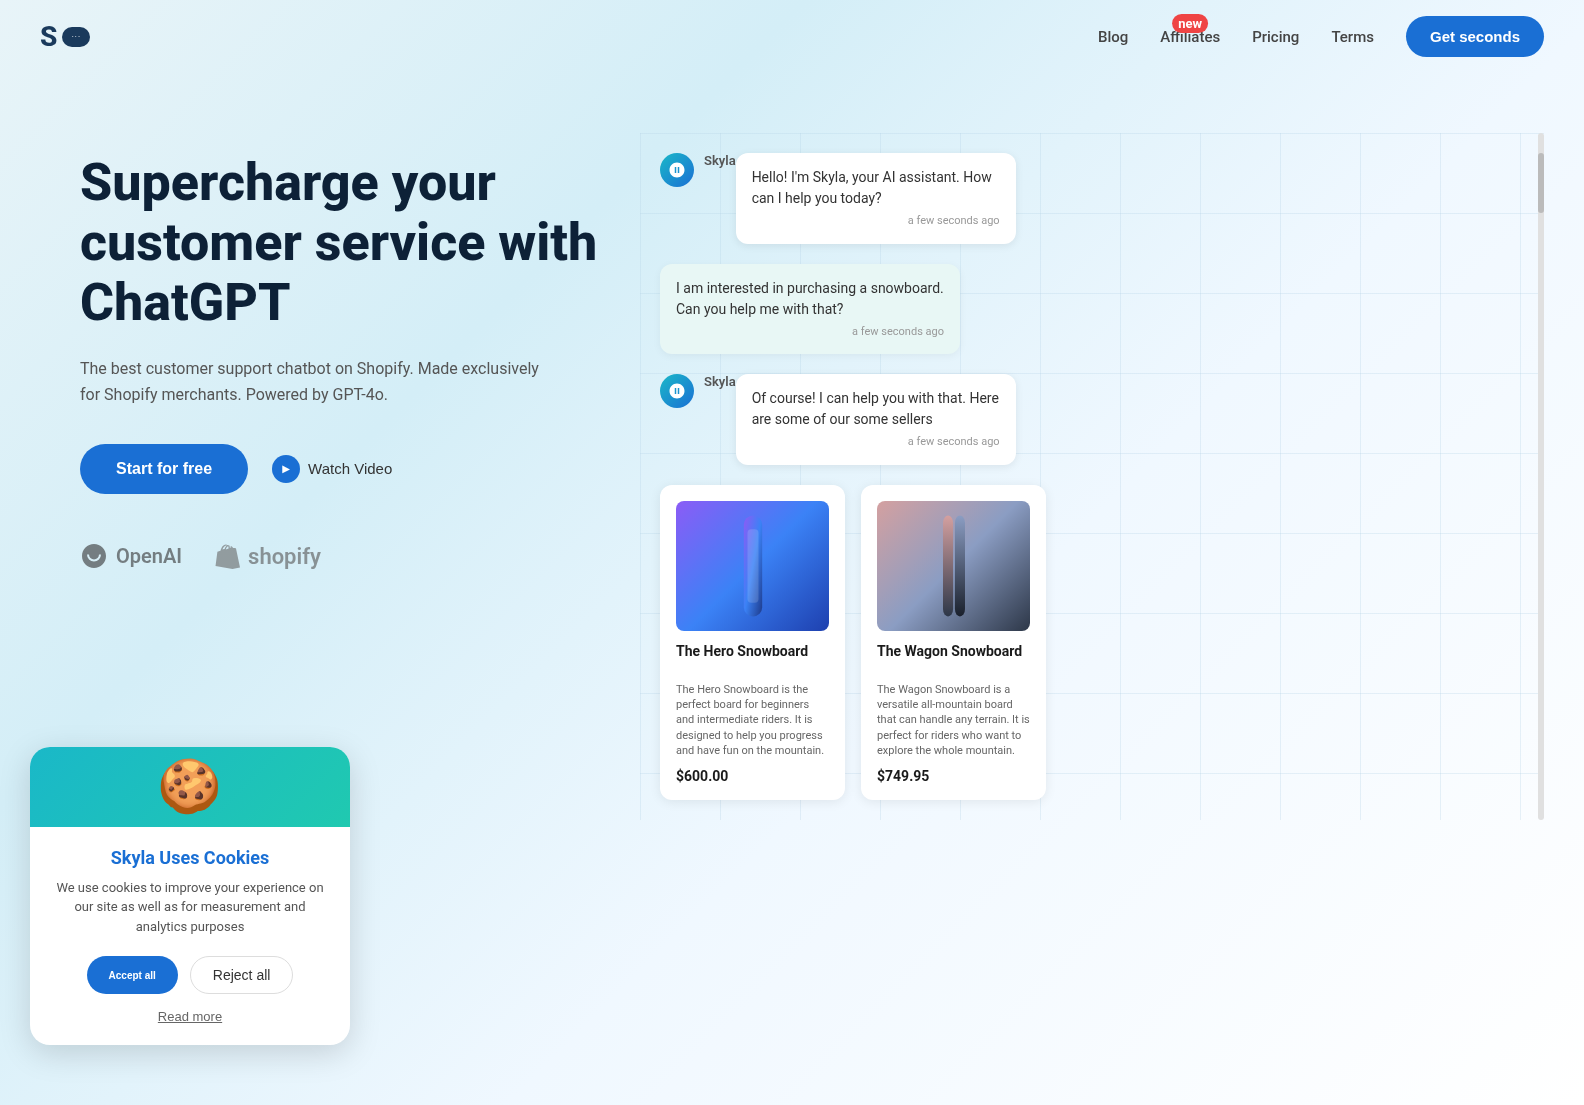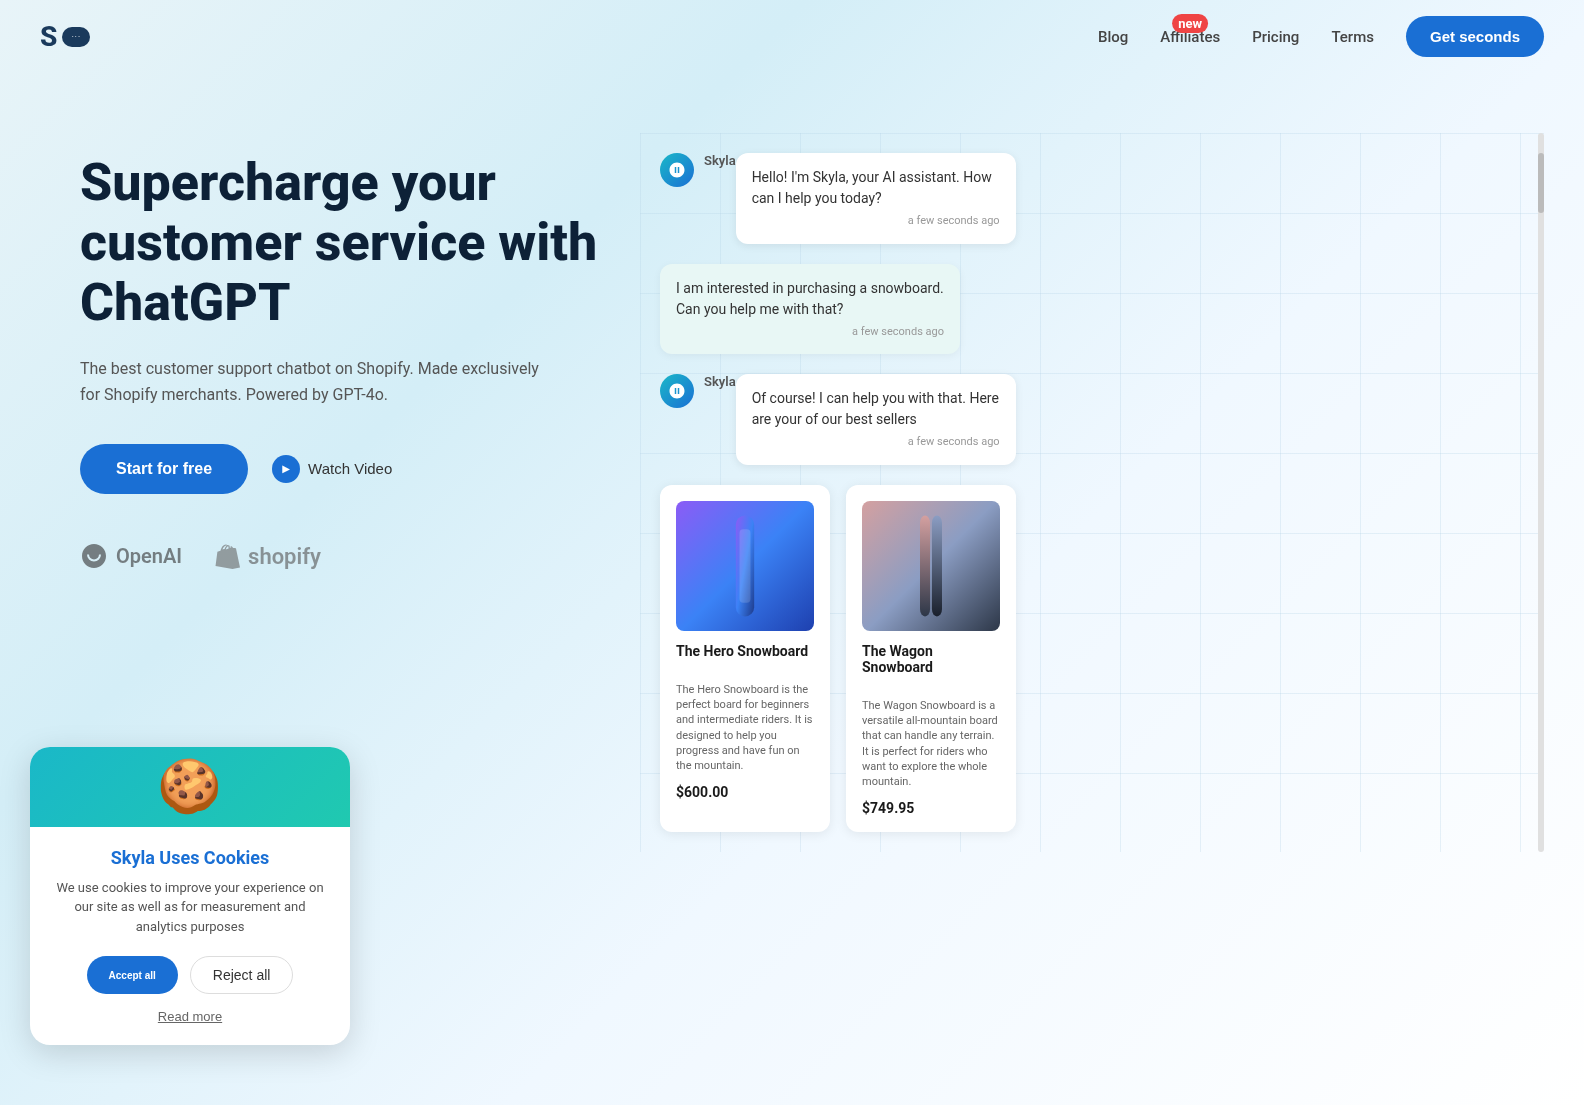--- a/index.html
+++ b/index.html
@@ -275,21 +275,21 @@
     
     .product-cards {
       display: flex;
       gap: 16px;
       margin-top: 16px;
     }
     .product-card {
       background: white;
       border-radius: 12px;
       padding: 16px;
-      width: 170px;
+      width: 185px;
       box-shadow: 0 2px 12px rgba(0,0,0,0.08);
     }
     .product-image {
       width: 100%;
       height: 130px;
       border-radius: 8px;
       margin-bottom: 12px;
       display: flex;
       align-items: center;
       justify-content: center;
@@ -495,21 +495,21 @@
 
       <div class="chat-message">
         <div class="chat-avatar">
           <svg viewBox="0 0 24 24" fill="white">
             <path d="M12 2C6.48 2 2 6.48 2 12s4.48 10 10 10 10-4.48 10-10S17.52 2 12 2zm-1 14H9V8h2v8zm4 0h-2V8h2v8z"></path>
           </svg>
         </div>
         <div class="chat-bubble-wrap">
           <span class="chat-name">Skyla</span>
           <div class="chat-bubble">
-            <span>Of course! I can help you with that. Here are your of our best sellers</span>
+            <span>Of course! I can help you with that. Here are some of our some sellers</span>
             <div class="chat-time">a few seconds ago</div>
           </div>
         </div>
       </div>
 
       <div class="product-cards">
 
         <div class="product-card">
           <div class="product-image product-image-hero">
             <svg class="snowboard-svg" viewBox="0 0 60 120">

